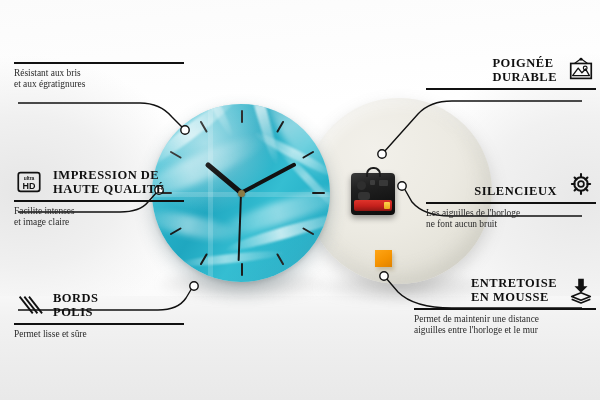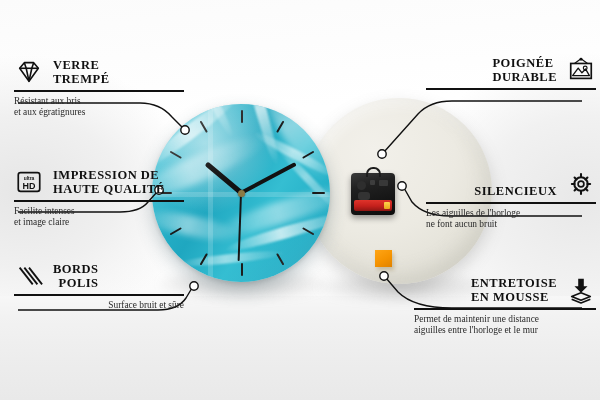--- a/index.html
+++ b/index.html
@@ -204,35 +204,20 @@
     <circle cx="382" cy="154" r="4.2"></circle>
 
     <path d="M582,216 L450,216 Q424,216 412,202 L404,188"></path>
     <circle cx="402" cy="186" r="4.2"></circle>
 
     <path d="M582,308 L452,308 Q414,308 398,292 L386,278"></path>
     <circle cx="384" cy="276" r="4.2"></circle>
   </svg>
 
   <div class="callout left" style="top:58px;">
-    <div class="co-head">
-      <span class="co-icon">
-        <svg viewBox="0 0 32 30">
-            <g fill="none" stroke="#111" stroke-width="1.7" stroke-linejoin="round">
-          <path d="M6 11 L11 5 H21 L26 11 L16 25 Z"></path>
-              <path d="M6 11 H26"></path>
-              <path d="M11 5 L13 11 L16 25"></path>
-              <path d="M21 5 L19 11 L16 25"></path>
-        </g>
-          </svg>
-      </span>
-      <span class="co-title">
-        <span>VERRE</span><br><span>TREMPÉ</span>
-      </span>
-    </div>
     <div class="co-rule"></div>
     <div class="co-desc">
       <span>Résistant aux bris</span><br><span>et aux égratignures</span>
     </div>
   </div>
 
   <div class="callout left" style="top:168px;">
     <div class="co-head">
       <span class="co-icon">
         <svg viewBox="0 0 32 30">
@@ -244,39 +229,39 @@
       <span class="co-title">
         <span>IMPRESSION DE</span><br><span>HAUTE QUALITÉ</span>
       </span>
     </div>
     <div class="co-rule"></div>
     <div class="co-desc">
       <span>Facilite intenses</span><br><span>et image claire</span>
     </div>
   </div>
 
-  <div class="callout left" style="top:262px;text-align:right;">
+  <div class="callout left" style="top:291px;">
     <div class="co-head">
       <span class="co-icon">
         <svg viewBox="0 0 32 30">
             <g stroke="#111" stroke-width="2" stroke-linecap="butt">
           <path d="M6 6 L20 24"></path>
               <path d="M11 6 L25 24"></path>
               <path d="M16 6 L30 24"></path>
               <path d="M6 24 H30" stroke-width="0"></path>
         </g>
           </svg>
       </span>
       <span class="co-title">
         <span>BORDS</span><br><span>POLIS</span>
       </span>
     </div>
     <div class="co-rule"></div>
     <div class="co-desc">
-      <span>Surface bruit et sûre</span>
+      <span>Permet lisse et sûre</span>
     </div>
   </div>
 
   <div class="callout right" style="top:56px;">
     <div class="co-head">
       <span class="co-icon">
         <svg viewBox="0 0 32 30">
           <path d="M16 3 L9 8 M16 3 L23 8" fill="none" stroke="#111" stroke-width="1.3"></path>
           <circle cx="16" cy="3.4" r="1.6" fill="#111"></circle>
           <rect x="5" y="8" width="22" height="16" fill="none" stroke="#111" stroke-width="1.8"></rect>

